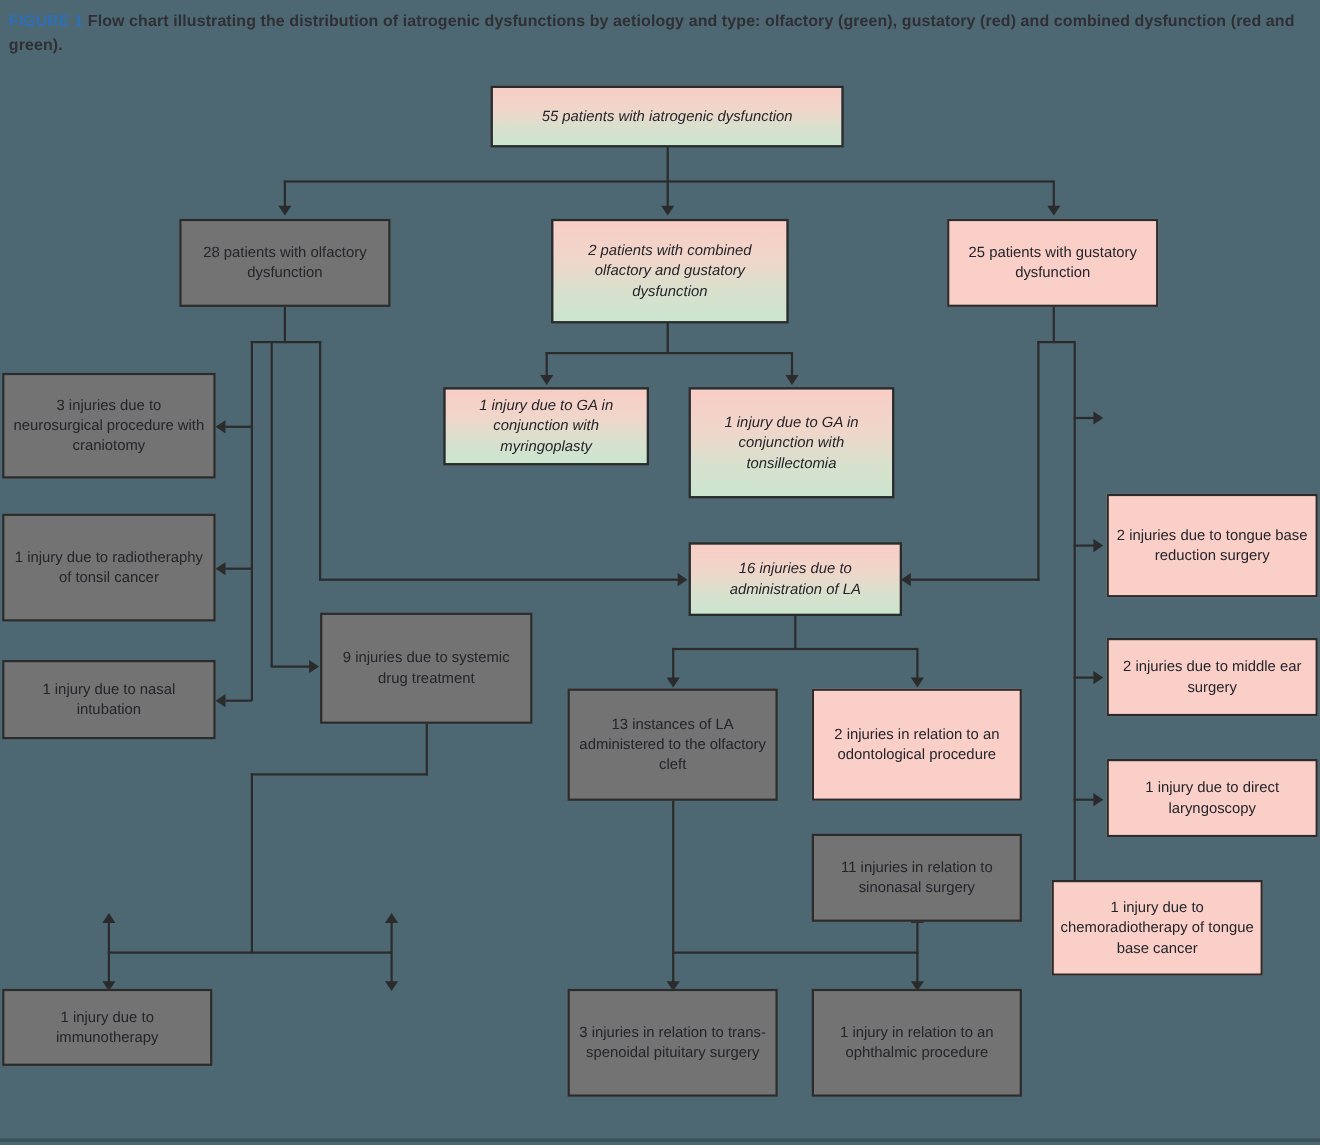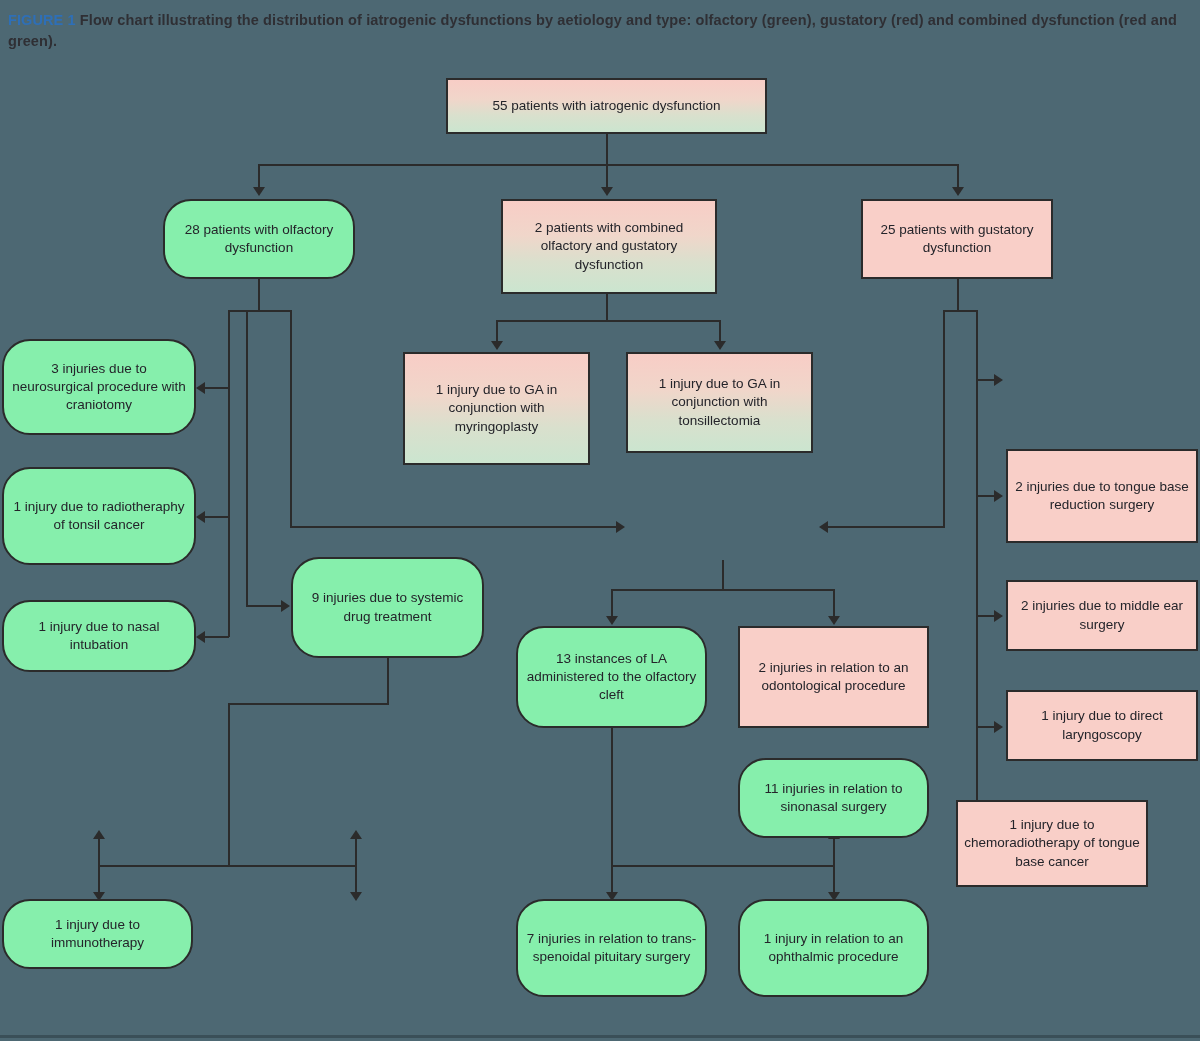--- a/index.html
+++ b/index.html
@@ -35,23 +35,23 @@
     position:absolute;
     border:2px solid #2b2b2b;
     box-sizing:border-box;
     display:flex;align-items:center;justify-content:center;
     text-align:center;
     font-size:13.5px;
     line-height:1.35;
     color:#24242a;
     padding:4px 6px;
   }
-  .green{background:#86efac;border-radius:28px;}
+  .green{background:#737373;}
   .pink{background:#f9cfc8;}
-  .mixed{background:linear-gradient(to bottom,#f8cdc6 0%,#f0d6ca 38%,#d9e0cd 68%,#cbe5cf 100%);}
+  .mixed{background:linear-gradient(to bottom,#f8cdc6 0%,#f0d6ca 38%,#d9e0cd 68%,#cbe5cf 100%);font-style:italic;}
 
   
   .ln{position:absolute;background:#2b2b2b;}
   .h{height:2px;}
   .v{width:2px;}
 
   .arrow{position:absolute;width:0;height:0;}
   .arrow-down{
     border-left:6px solid transparent;border-right:6px solid transparent;
     border-top:9px solid #2b2b2b;
@@ -162,45 +162,46 @@
   <div class="arrow arrow-down" style="left:828px;top:892px;"></div>
 
   <div class="node mixed" style="left:446px;top:78px;width:321px;height:56px;">55 patients with iatrogenic dysfunction</div>
 
   <div class="node green" style="left:163px;top:199px;width:192px;height:80px;">28 patients with olfactory dysfunction</div>
 
   <div class="node mixed" style="left:501px;top:199px;width:216px;height:95px;">2 patients with combined olfactory and gustatory dysfunction</div>
 
   <div class="node pink" style="left:861px;top:199px;width:192px;height:80px;">25 patients with gustatory dysfunction</div>
 
-  <div class="node mixed" style="left:403px;top:352px;width:187px;height:113px;">1 injury due to GA in conjunction with myringoplasty</div>
+  <div class="node mixed" style="left:403px;top:352px;width:187px;height:71px;">1 injury due to GA in conjunction with myringoplasty</div>
 
   <div class="node mixed" style="left:626px;top:352px;width:187px;height:101px;">1 injury due to GA in conjunction with tonsillectomia</div>
 
   <div class="node green" style="left:2px;top:339px;width:194px;height:96px;">3 injuries due to neurosurgical procedure with craniotomy</div>
 
   <div class="node green" style="left:2px;top:467px;width:194px;height:98px;">1 injury due to radiotheraphy of tonsil cancer</div>
 
   <div class="node green" style="left:2px;top:600px;width:194px;height:72px;">1 injury due to nasal intubation</div>
 
   <div class="node green" style="left:291px;top:557px;width:193px;height:101px;">9 injuries due to systemic drug treatment</div>
 
+  <div class="node mixed" style="left:626px;top:493px;width:194px;height:67px;">16 injuries due to administration of LA</div>
 
   <div class="node green" style="left:516px;top:626px;width:191px;height:102px;">13 instances of LA administered to the olfactory cleft</div>
 
   <div class="node pink" style="left:738px;top:626px;width:191px;height:102px;">2 injuries in relation to an odontological procedure</div>
 
 
 
   <div class="node green" style="left:2px;top:899px;width:191px;height:70px;">1 injury due to immunotherapy</div>
 
 
   <div class="node green" style="left:738px;top:758px;width:191px;height:80px;">11 injuries in relation to sinonasal surgery</div>
 
-  <div class="node green" style="left:516px;top:899px;width:191px;height:98px;">7 injuries in relation to trans-spenoidal pituitary surgery</div>
+  <div class="node green" style="left:516px;top:899px;width:191px;height:98px;">3 injuries in relation to trans-spenoidal pituitary surgery</div>
 
   <div class="node green" style="left:738px;top:899px;width:191px;height:98px;">1 injury in relation to an ophthalmic procedure</div>
 
 
   <div class="node pink" style="left:1006px;top:449px;width:192px;height:94px;">2 injuries due to tongue base reduction surgery</div>
 
   <div class="node pink" style="left:1006px;top:580px;width:192px;height:71px;">2 injuries due to middle ear surgery</div>
 
   <div class="node pink" style="left:1006px;top:690px;width:192px;height:71px;">1 injury due to direct laryngoscopy</div>
 

